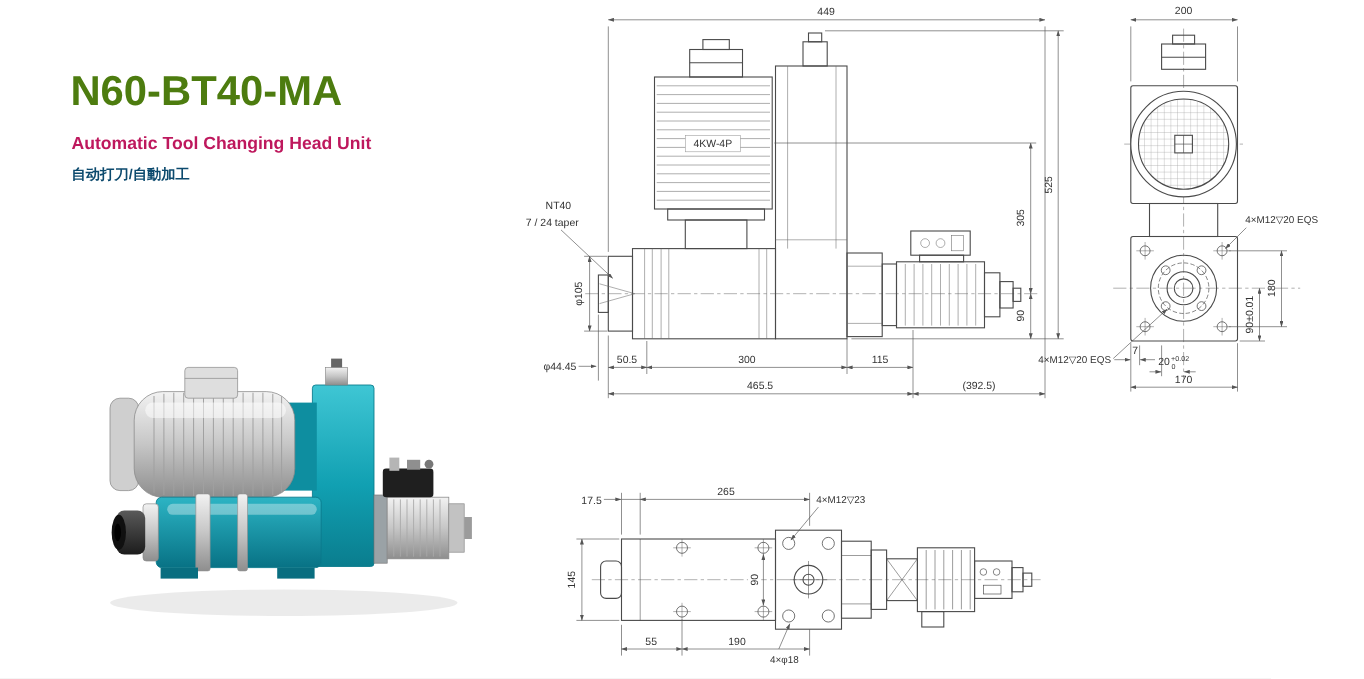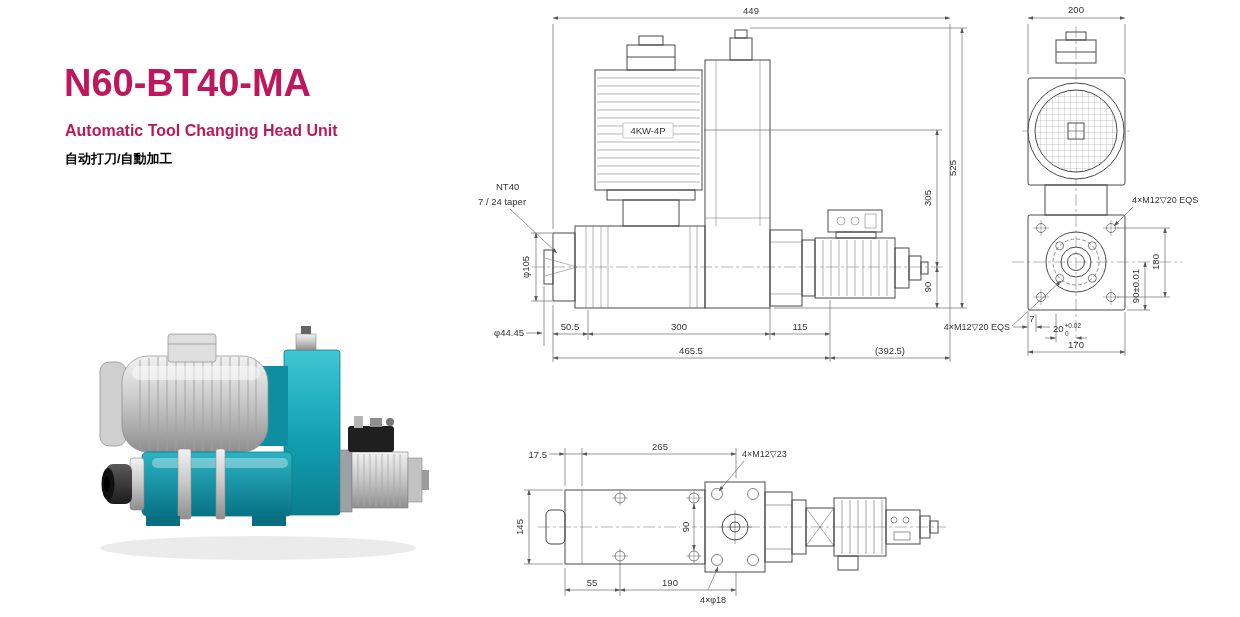--- a/index.html
+++ b/index.html
@@ -1,22 +1,22 @@
 <!DOCTYPE html>
 <html><head>
 <meta charset="utf-8">
 <style>
   html,body{margin:0;padding:0;background:#e9e9e9;}
   .page{position:relative;width:1240px;height:617px;background:#ffffff;overflow:hidden;
         font-family:"Liberation Sans",sans-serif;}
   .abs{position:absolute;}
   .title{position:absolute;left:64px;top:62px;font-size:38px;font-weight:bold;
-         color:#be185d;letter-spacing:0px;}
+         color:#4d7c0f;letter-spacing:0px;}
   .subtitle{position:absolute;left:65px;top:122px;font-size:16px;font-weight:bold;color:#be185d;}
-  .subtitle-zh{position:absolute;left:65px;top:150px;font-size:13px;font-weight:bold;color:#000000;text-align:center;}
+  .subtitle-zh{position:absolute;left:65px;top:150px;font-size:13px;font-weight:bold;color:#0c4a6e;text-align:center;}
   .dim{font-size:9.5px;fill:#333;font-family:"Liberation Sans",sans-serif;}
   .lbl{font-size:9px;fill:#333;font-family:"Liberation Sans",sans-serif;}
   svg{display:block;}
 </style>
 </head>
 <body>
 
 <div class="page">
 
   <div class="title">N60-BT40-MA</div>

